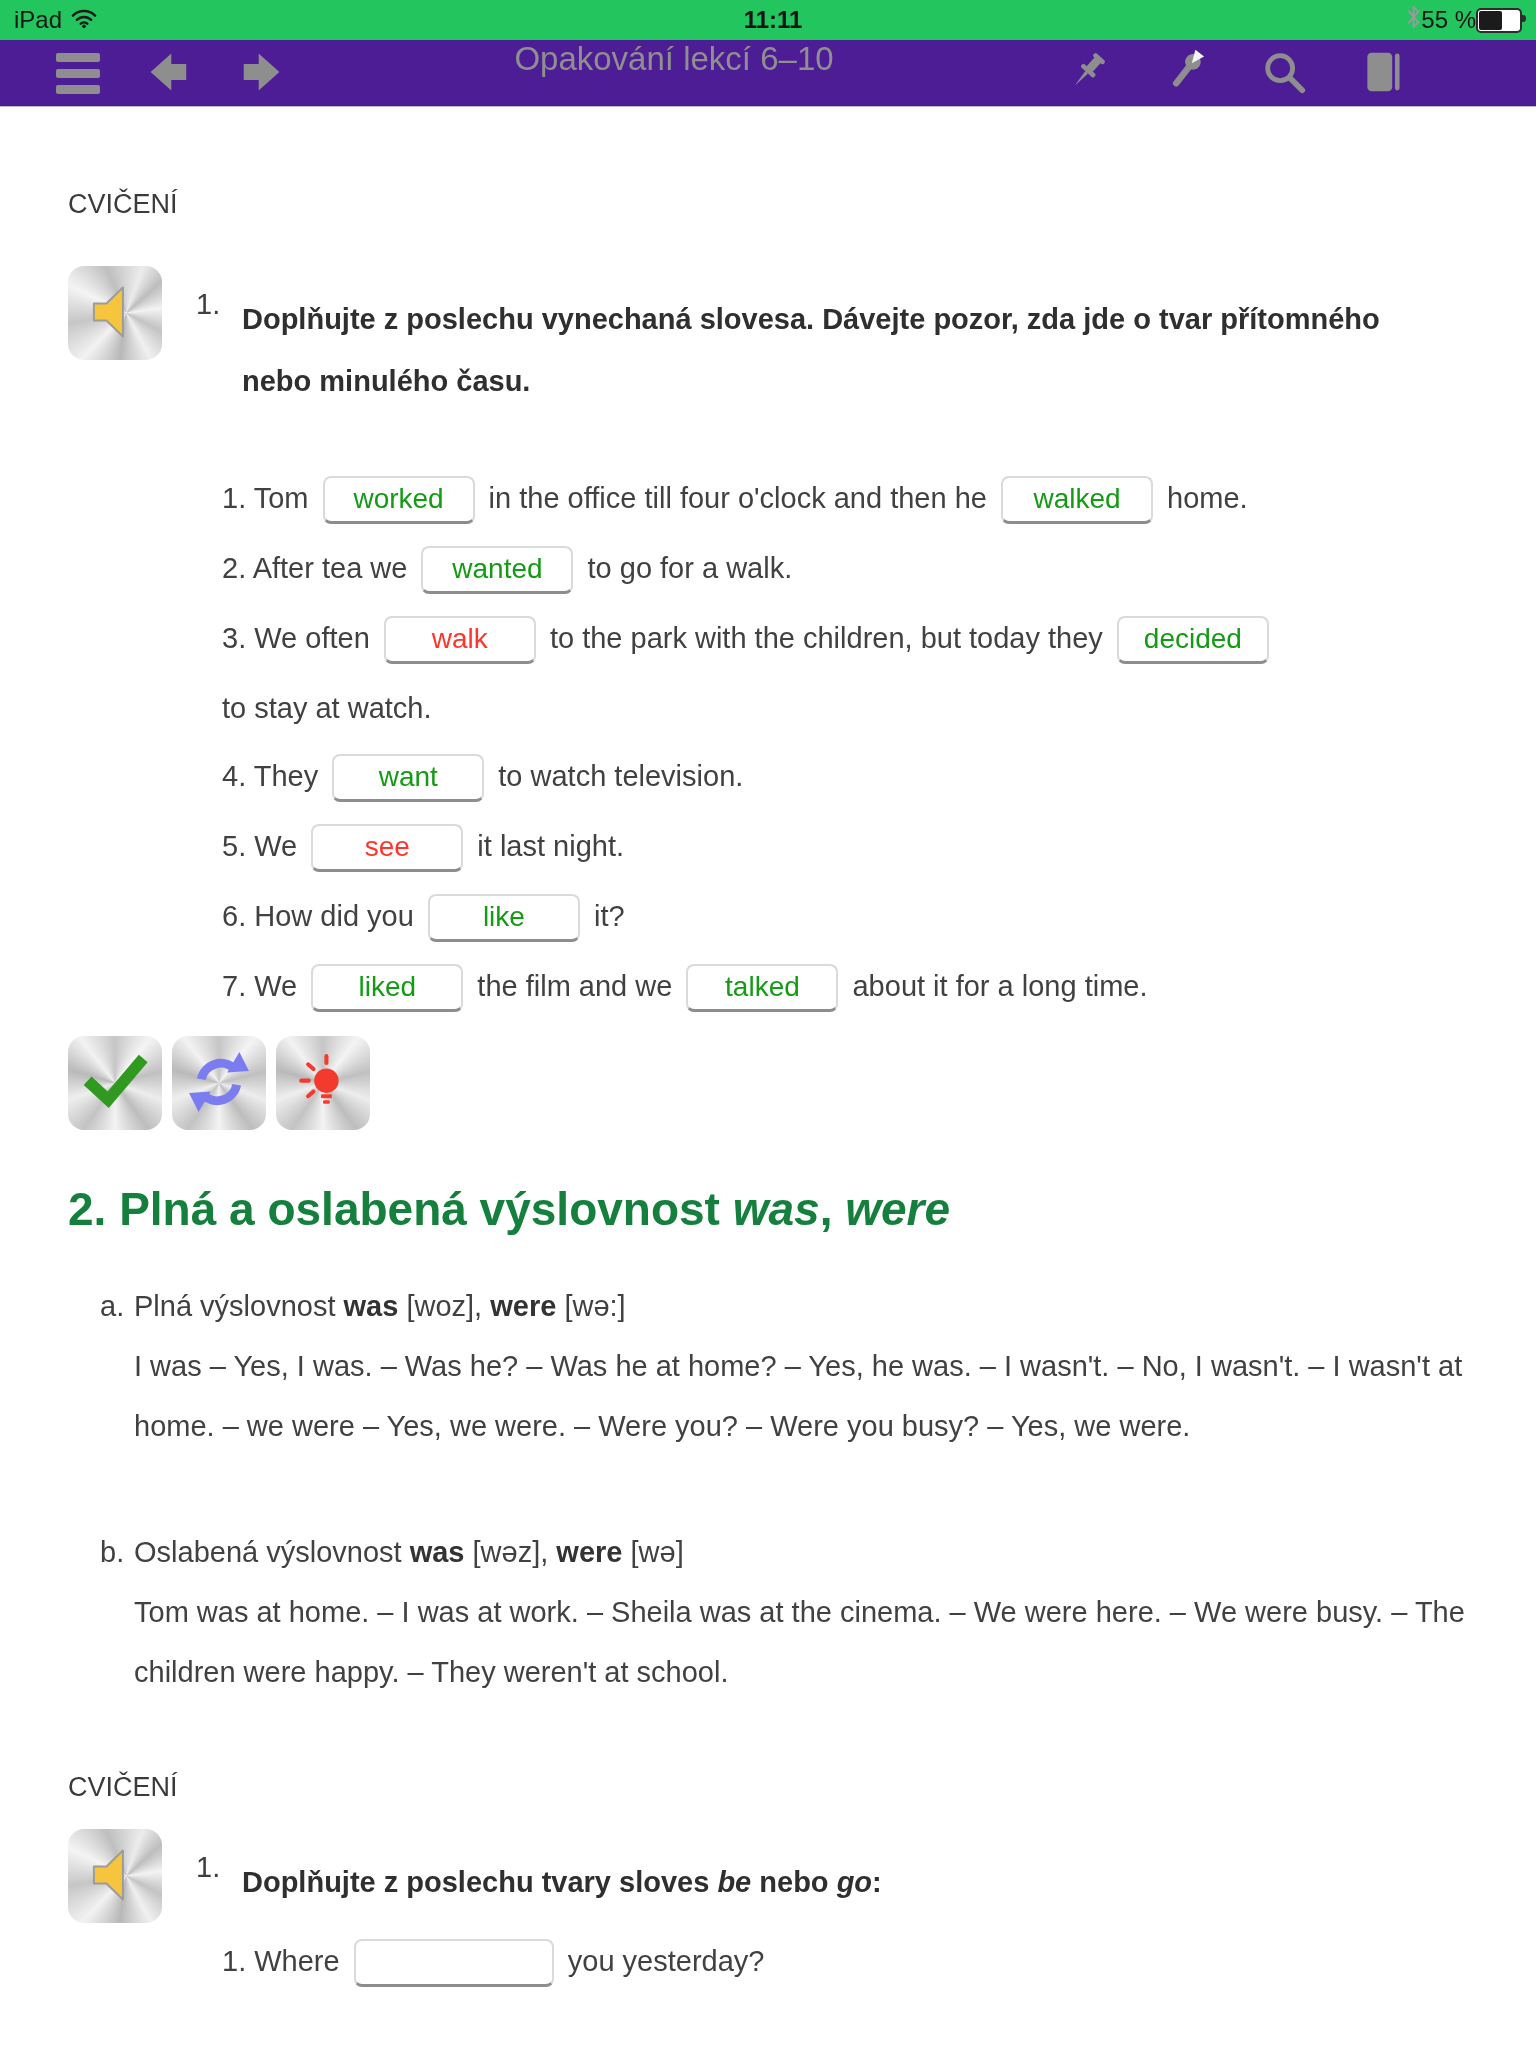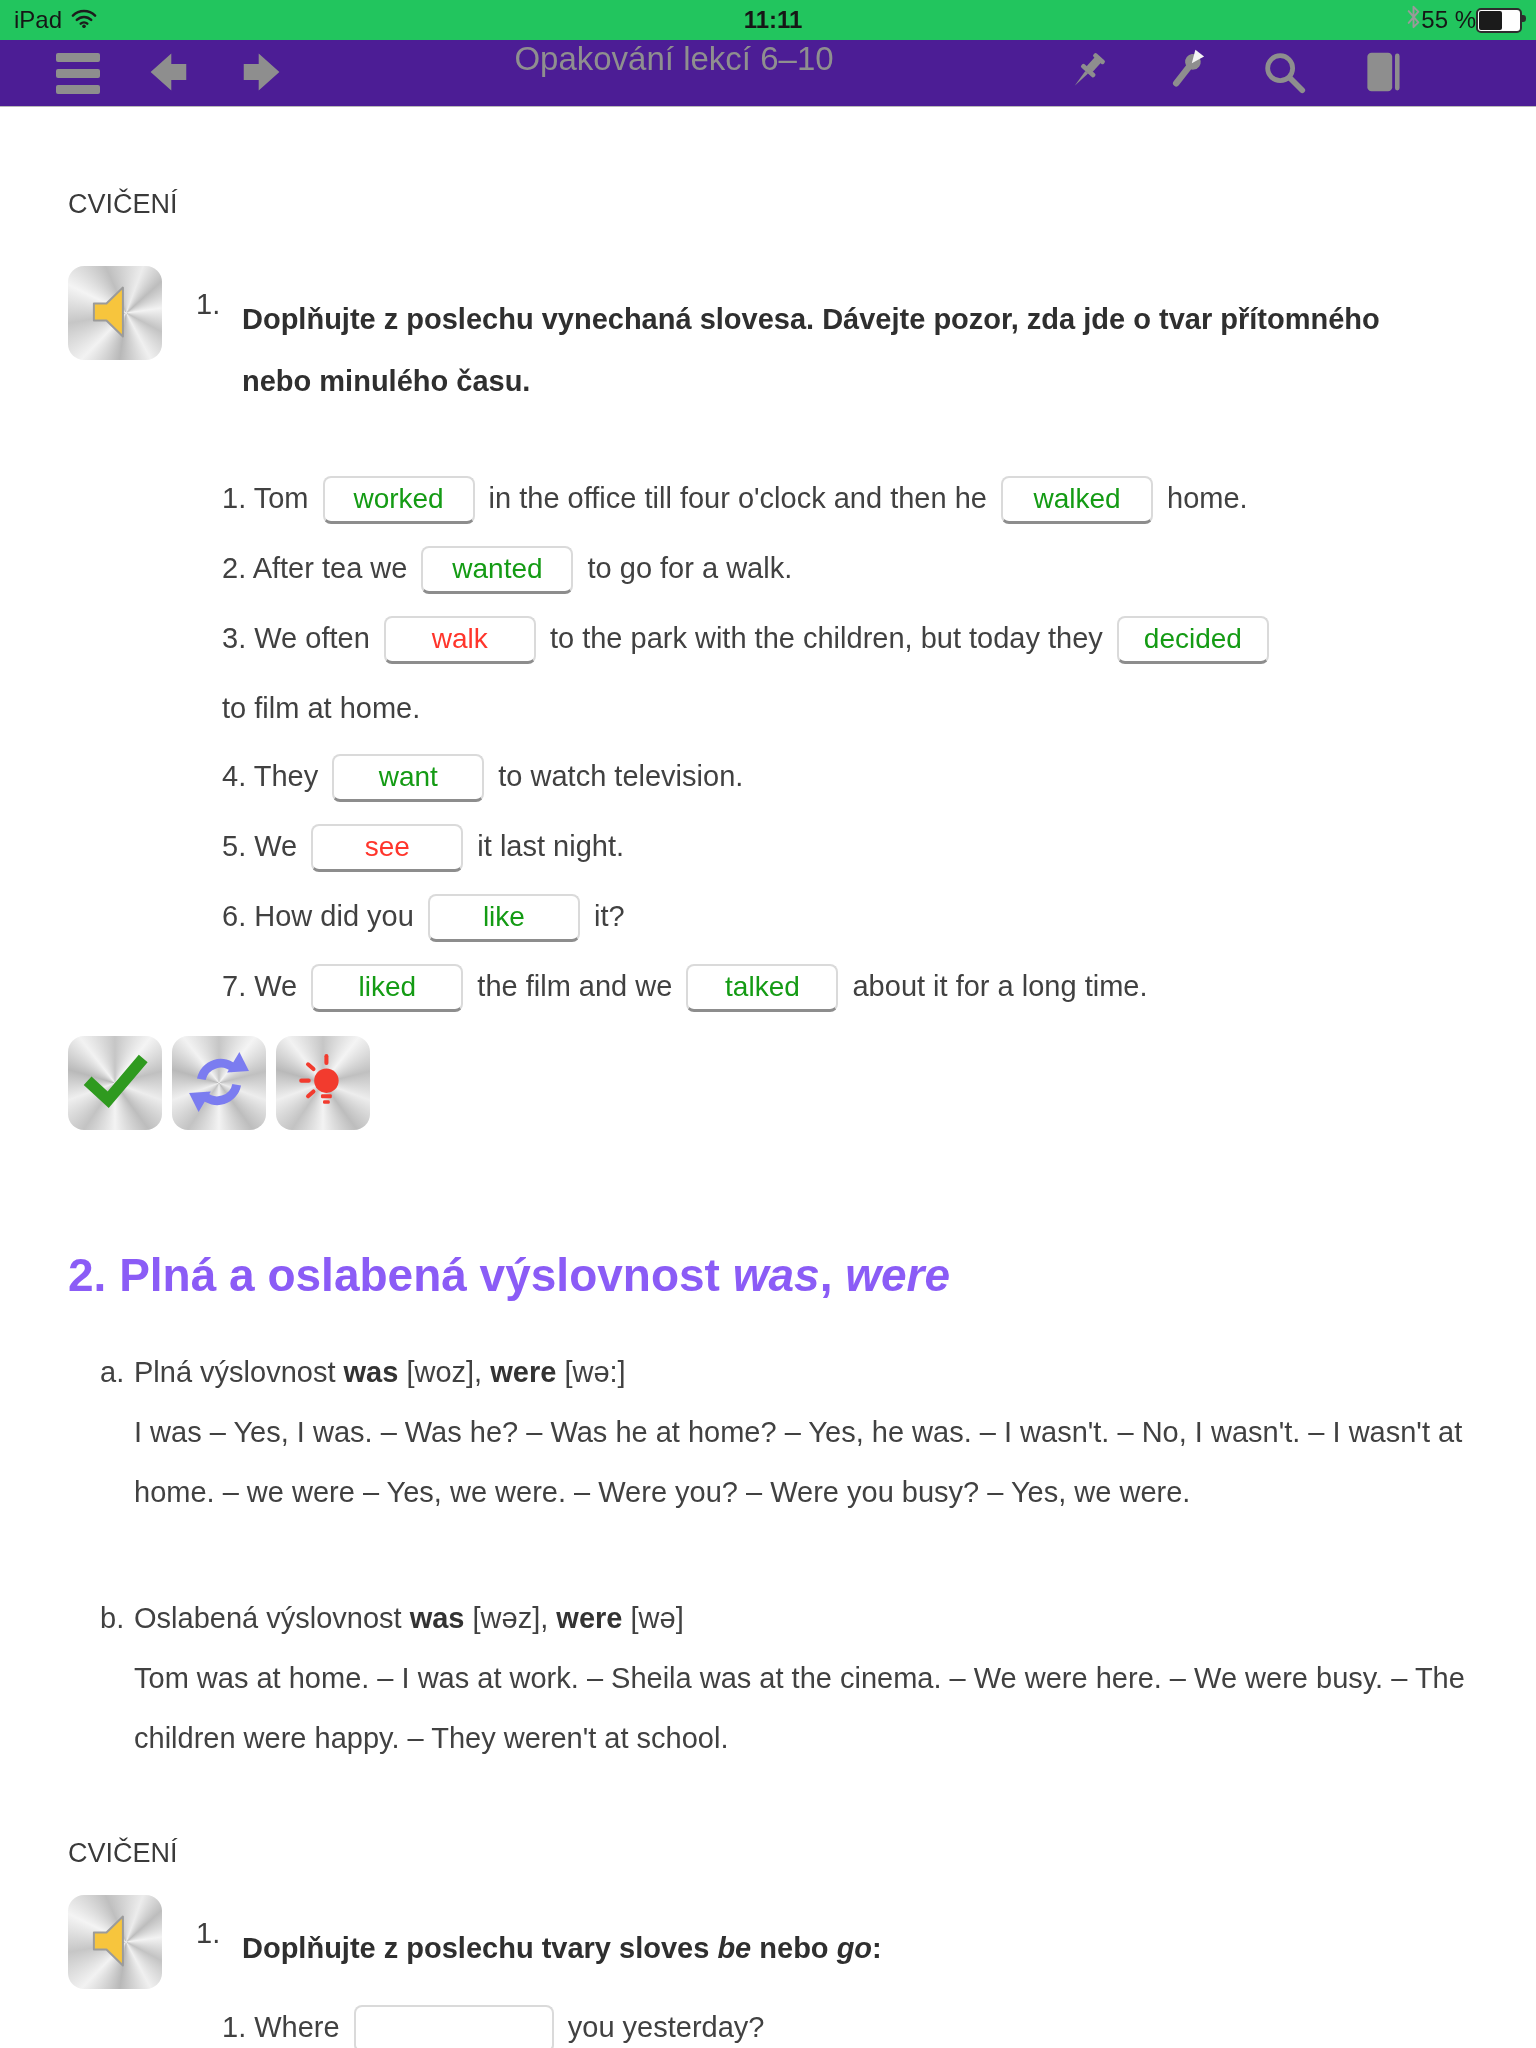--- a/index.html
+++ b/index.html
@@ -56,21 +56,21 @@
   .sentence{font-size:29px;color:#414141;line-height:48px;margin-bottom:20px;white-space:nowrap;}
   .blank{
     display:inline-block;box-sizing:border-box;min-width:152px;height:48px;line-height:42px;
     text-align:center;border:2px solid #dadada;border-bottom:3px solid #8d8d8d;
     border-radius:8px;background:#ffffff;margin:0 6px;font-size:28px;cursor:text;
   }
   .blank.correct{color:#149b14;}
   .blank.incorrect{color:#ff352b;}
   .blank.empty{min-width:200px;}
   .action-row{display:flex;gap:10px;margin-top:24px;}
-  .section-heading{font-size:46px;font-weight:bold;color:#8b5cf6;margin-top:118px;}
+  .section-heading{font-size:46px;font-weight:bold;color:#15803d;margin-top:52px;}
   .section-heading .i{font-style:italic;}
   .abc-item{display:flex;margin-top:40px;font-size:29px;color:#414141;}
   .abc-item.second{margin-top:66px;}
   .abc-label{width:34px;flex:0 0 auto;margin-left:32px;line-height:60px;}
   .abc-body{max-width:1372px;line-height:60px;}
   .abc-title .b{font-weight:bold;color:#333;}
 </style>
 </head>
 <body>
 
@@ -187,21 +187,21 @@
           <div>Doplňujte z poslechu vynechaná slovesa. Dávejte pozor, zda jde o tvar přítomného</div>
           <div>nebo minulého času.</div>
         </div>
     </div>
   </div>
 
   <div class="sentences">
       <div class="sentence"><span>1. Tom </span><span class="blank correct">worked</span><span> in the office till four o'clock and then he </span><span class="blank correct">walked</span><span> home.</span></div>
       <div class="sentence"><span>2. After tea we </span><span class="blank correct">wanted</span><span> to go for a walk.</span></div>
       <div class="sentence"><span>3. We often </span><span class="blank incorrect">walk</span><span> to the park with the children, but today they </span><span class="blank correct">decided</span></div>
-      <div class="sentence"><span>to film at home.</span></div>
+      <div class="sentence"><span>to stay at watch.</span></div>
       <div class="sentence"><span>4. They </span><span class="blank correct">want</span><span> to watch television.</span></div>
       <div class="sentence"><span>5. We </span><span class="blank incorrect">see</span><span> it last night.</span></div>
       <div class="sentence"><span>6. How did you </span><span class="blank correct">like</span><span> it?</span></div>
       <div class="sentence"><span>7. We </span><span class="blank correct">liked</span><span> the film and we </span><span class="blank correct">talked</span><span> about it for a long time.</span></div>
     </div>
 
   <div class="action-row">
     <button class="metal-btn">
       <span>
         <svg width="68" height="68" viewBox="0 0 100 100" fill="none">

